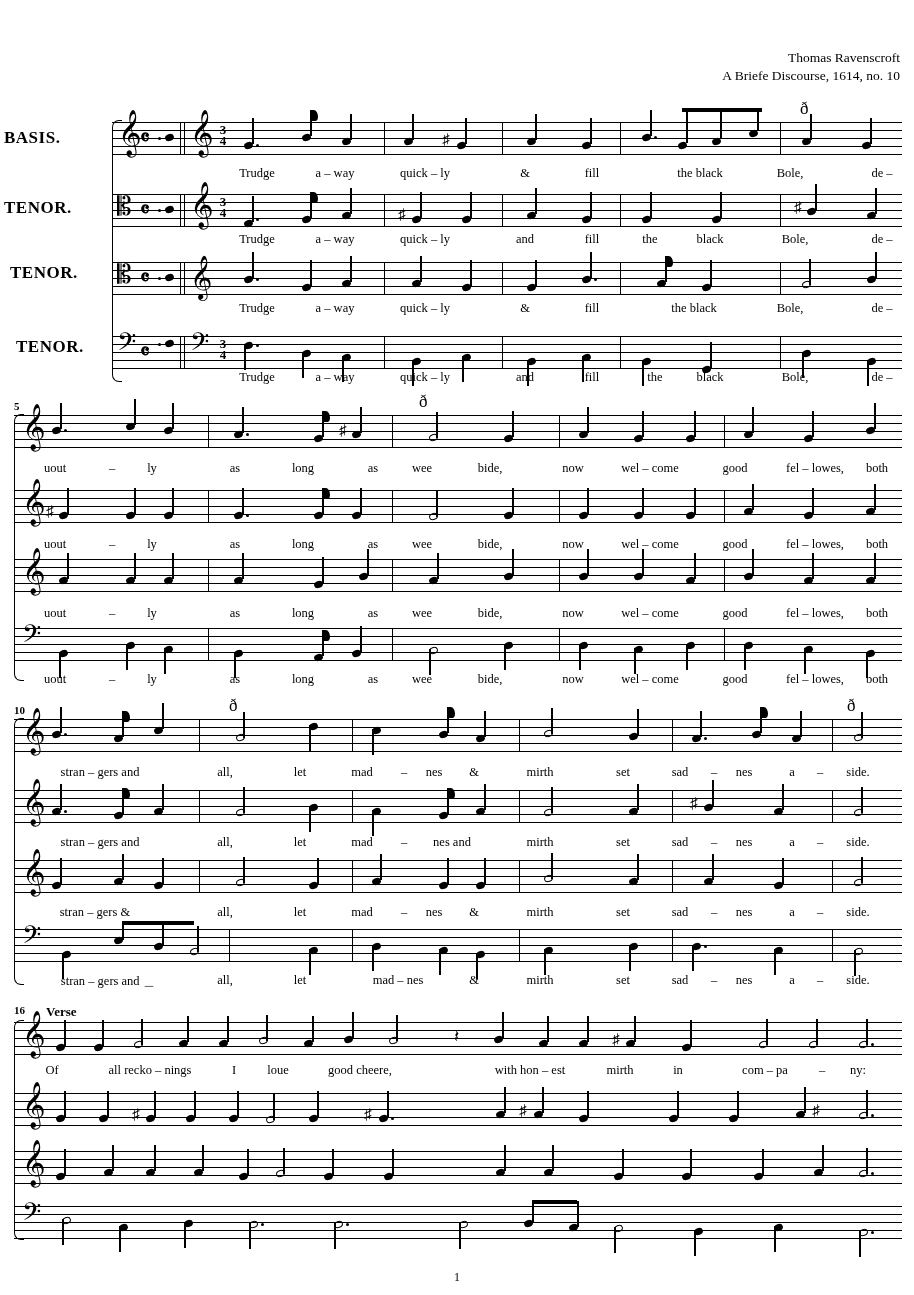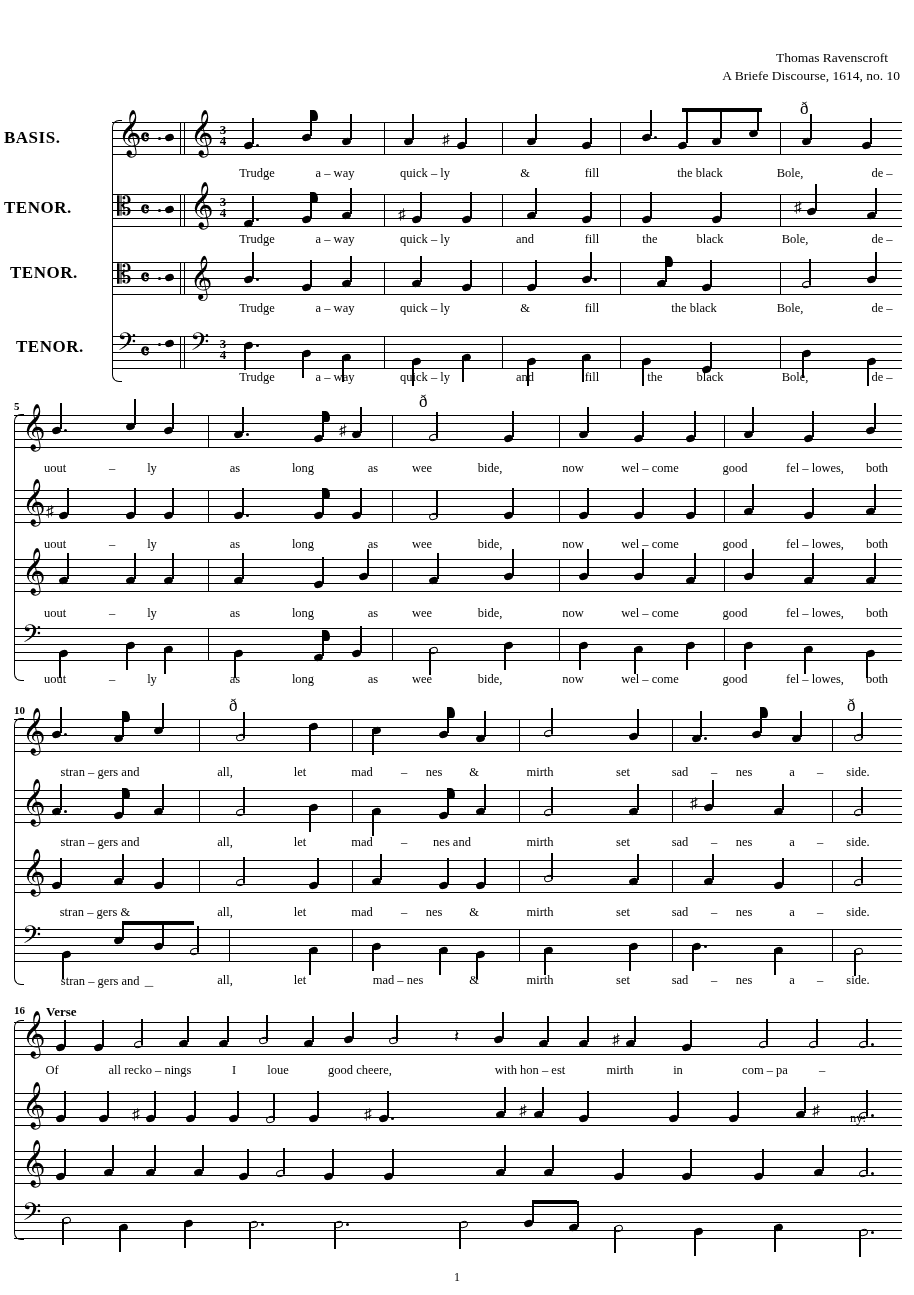--- a/index.html
+++ b/index.html
@@ -34,21 +34,21 @@
     top: 21px;
     left: 0;
     width: 914px;
     text-align: center;
     font-size: 19px;
     font-weight: bold;
   }
   .hdr-composer {
     position: absolute;
     top: 50px;
-    right: 26px;
+    right: 14px;
     text-align: right;
     font-size: 13.5px;
   }
   .hdr-source {
     position: absolute;
     top: 68px;
     right: 14px;
     text-align: right;
     font-size: 13.5px;
   }
@@ -1102,17 +1102,17 @@
     <div class="lyric" style="top:1063px;left:52px;">Of</div>
     <div class="lyric" style="top:1063px;left:150px;">all recko – nings</div>
     <div class="lyric" style="top:1063px;left:234px;">I</div>
     <div class="lyric" style="top:1063px;left:278px;">loue</div>
     <div class="lyric" style="top:1063px;left:360px;text-align:right;">good cheere,</div>
     <div class="lyric" style="top:1063px;left:530px;">with hon – est</div>
     <div class="lyric" style="top:1063px;left:620px;">mirth</div>
     <div class="lyric" style="top:1063px;left:678px;">in</div>
     <div class="lyric" style="top:1063px;left:765px;">com – pa</div>
     <div class="lyric" style="top:1063px;left:822px;">–</div>
-    <div class="lyric" style="top:1111px;left:858px;">ny:</div>
+    <div class="lyric" style="top:1063px;left:858px;">ny:</div>
   </div>
 
   <div class="page-number">1</div>
 </div>
 
 </body></html>

